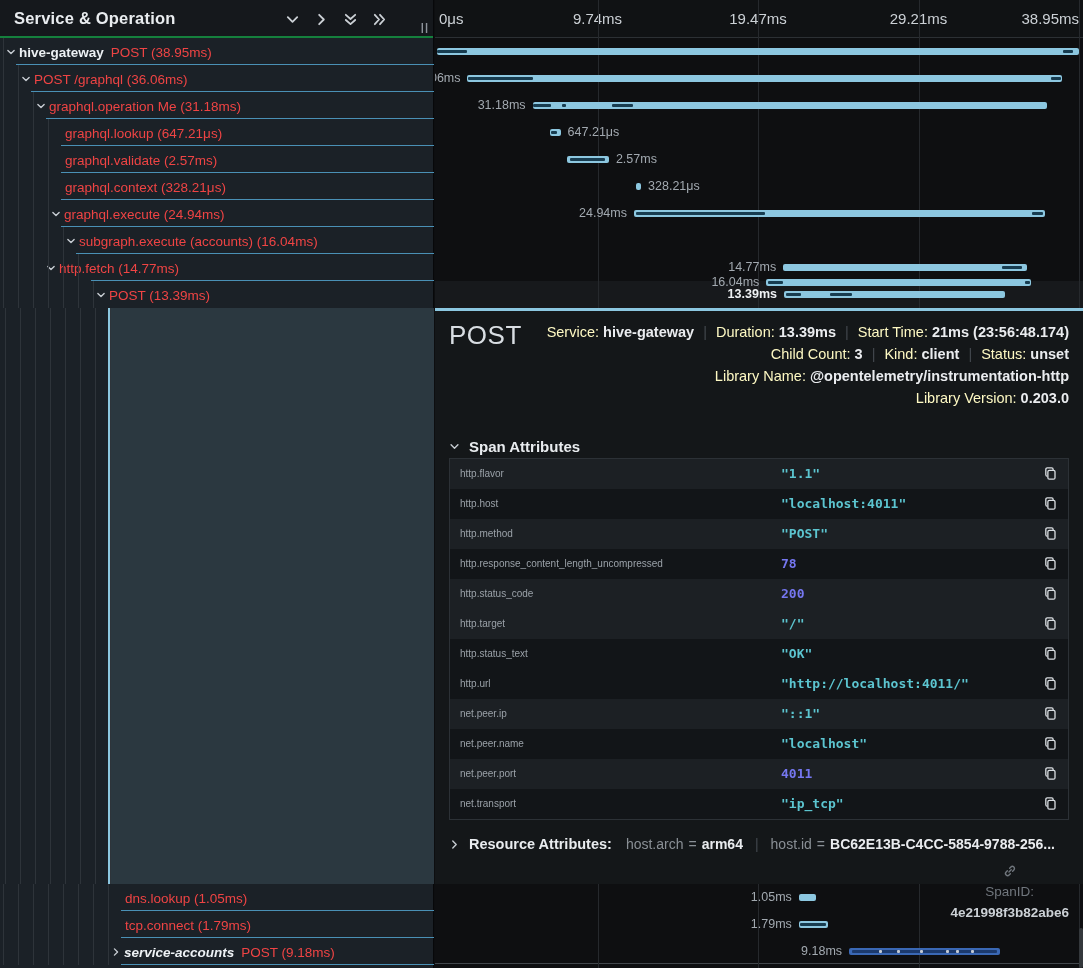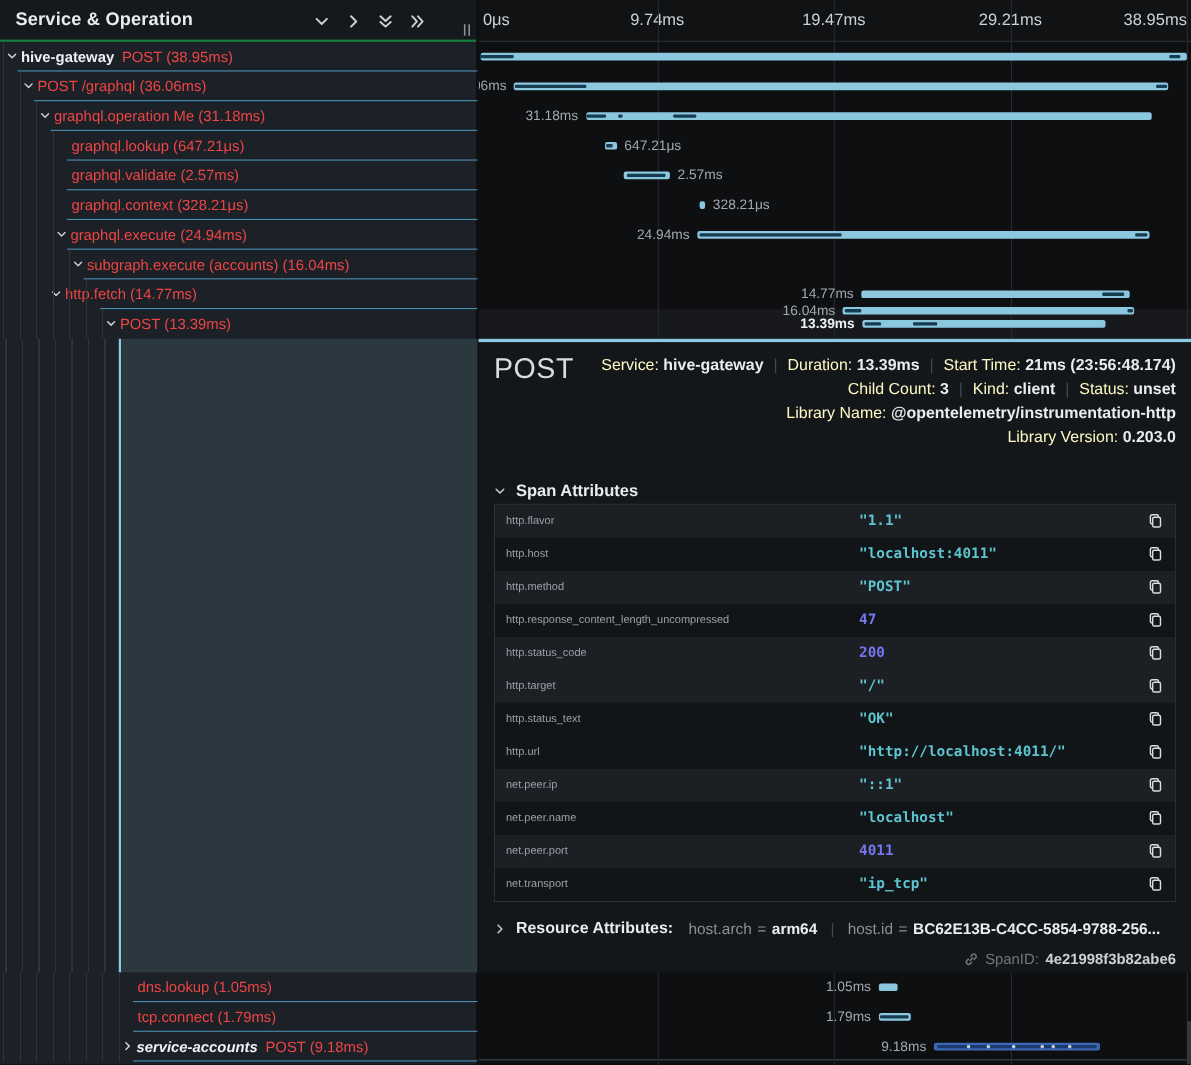--- a/index.html
+++ b/index.html
@@ -63,21 +63,21 @@
   .attr-val { position:absolute; left:331px; font-size:13px; font-family:"DejaVu Sans Mono", monospace; font-weight:700; }
   .attr-val.string { color:#5cc5d0; }
   .attr-val.number { color:#7577f0; }
   .copy-btn { position:absolute; right:9px; top:7px; width:16px; height:16px; color:#d9dde1; cursor:pointer; }
   .resource-line { position:absolute; left:14px; top:528px; font-size:14px; display:flex; align-items:center; white-space:nowrap; overflow:hidden; width:620px; }
   .res-label { font-weight:700; color:#e9ecef; font-size:14.5px; margin-left:9px; margin-right:14px; cursor:pointer; }
   .res-key { color:#8a9096; }
   .res-eq { color:#8a9096; padding:0 5px; }
   .res-val { color:#eaecef; font-weight:700; }
   .res-sep { color:#43484e; padding:0 12px; }
-  .spanid-line { position:absolute; right:14px; top:556px; font-size:13.5px; display:flex; align-items:center; gap:6px; }
+  .spanid-line { position:absolute; right:14px; top:556px; font-size:13.5px; display:flex; align-items:center; gap:6px;flex-direction:column; }
   .spanid-label { color:#70767d; }
   .spanid-val { color:#ccd1d6; font-weight:700; }
   .link-icon { color:#70767d; display:flex; }
   svg { display:block; }
 </style>
 </head>
 <body>
 
 <div class="app">
 
@@ -259,21 +259,21 @@
             <span class="attr-val string">"POST"</span>
             <span class="copy-btn">
               <svg width="15" height="15" viewBox="0 0 16 16" fill="none" stroke="currentColor" stroke-width="1.4" stroke-linejoin="round">
                 <rect x="5.2" y="4.6" width="7.6" height="9.4" rx="1.6"></rect>
                 <path d="M10.8 4.6 V3.6 A1.6 1.6 0 0 0 9.2 2 H4.6 A1.6 1.6 0 0 0 3 3.6 V9.4 A1.6 1.6 0 0 0 4.6 11"></path>
               </svg>
             </span>
           </div>
           <div class="attr-row even">
             <span class="attr-key">http.response_content_length_uncompressed</span>
-            <span class="attr-val number">47</span>
+            <span class="attr-val number">78</span>
             <span class="copy-btn">
               <svg width="15" height="15" viewBox="0 0 16 16" fill="none" stroke="currentColor" stroke-width="1.4" stroke-linejoin="round">
                 <rect x="5.2" y="4.6" width="7.6" height="9.4" rx="1.6"></rect>
                 <path d="M10.8 4.6 V3.6 A1.6 1.6 0 0 0 9.2 2 H4.6 A1.6 1.6 0 0 0 3 3.6 V9.4 A1.6 1.6 0 0 0 4.6 11"></path>
               </svg>
             </span>
           </div>
           <div class="attr-row odd">
             <span class="attr-key">http.status_code</span>
             <span class="attr-val number">200</span>

